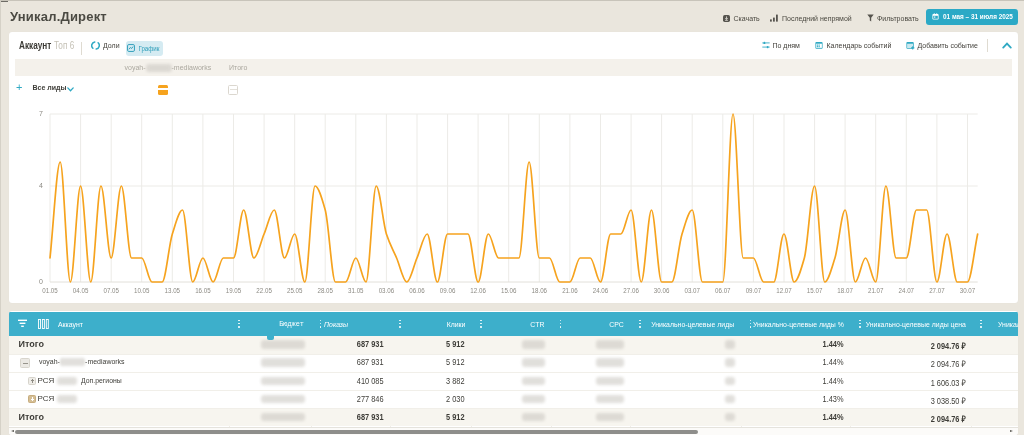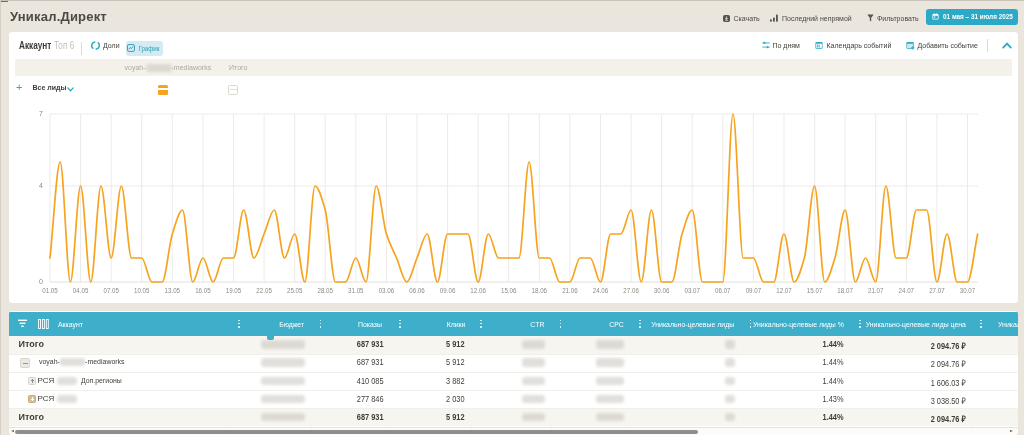--- a/index.html
+++ b/index.html
@@ -258,22 +258,22 @@
       <rect x="0" y="0.6" width="9" height="1.4" fill="#fff"></rect>
       <rect x="1.6" y="3.6" width="5.8" height="1.4" fill="#fff"></rect>
       <rect x="3.2" y="6.6" width="2.6" height="1.4" fill="#fff"></rect>
     </svg>
     <svg class="abs" style="left:29px; top:6.5px;" width="11" height="10" viewBox="0 0 11 10">
       <rect x="0.5" y="0.5" width="2" height="9" fill="none" stroke="#fff" stroke-width="0.9"></rect>
       <rect x="4.4" y="0.5" width="2" height="9" fill="none" stroke="#fff" stroke-width="0.9"></rect>
       <rect x="8.3" y="0.5" width="2" height="9" fill="none" stroke="#fff" stroke-width="0.9"></rect>
     </svg>
   <div class="th-cell" style="left:49px;"><span class="sx">Аккаунт</span></div>
-      <div class="th-cell" style="right:713.5px;"><span class="sxR">Бюджет</span></div>
-      <div class="th-cell" style="right:636px;"><span class="sxR">Показы</span></div>
+      <div class="th-cell" style="right:713.5px;font-family:Liberation Mono, monospace;"><span class="sxR">Бюджет</span></div>
+      <div class="th-cell" style="right:670px;font-style:italic;"><span class="sxR">Показы</span></div>
       <div class="th-cell" style="right:553px;"><span class="sxR">Клики</span></div>
       <div class="th-cell" style="right:473.5px;"><span class="sxR">CTR</span></div>
       <div class="th-cell" style="right:394px;"><span class="sxR">CPC</span></div>
       <div class="th-cell" style="right:283.5px;"><span class="sxR">Уникально-целевые лиды</span></div>
       <div class="th-cell" style="right:174px;"><span class="sxR">Уникально-целевые лиды %</span></div>
       <div class="th-cell" style="right:52.60000000000002px;"><span class="sxR">Уникально-целевые лиды цена</span></div>
       <div class="th-cell" style="left:989px;"><span class="sx">Уникал</span></div>
       <div class="kebab" style="left:229px;">
         <i></i>
         <i></i>

